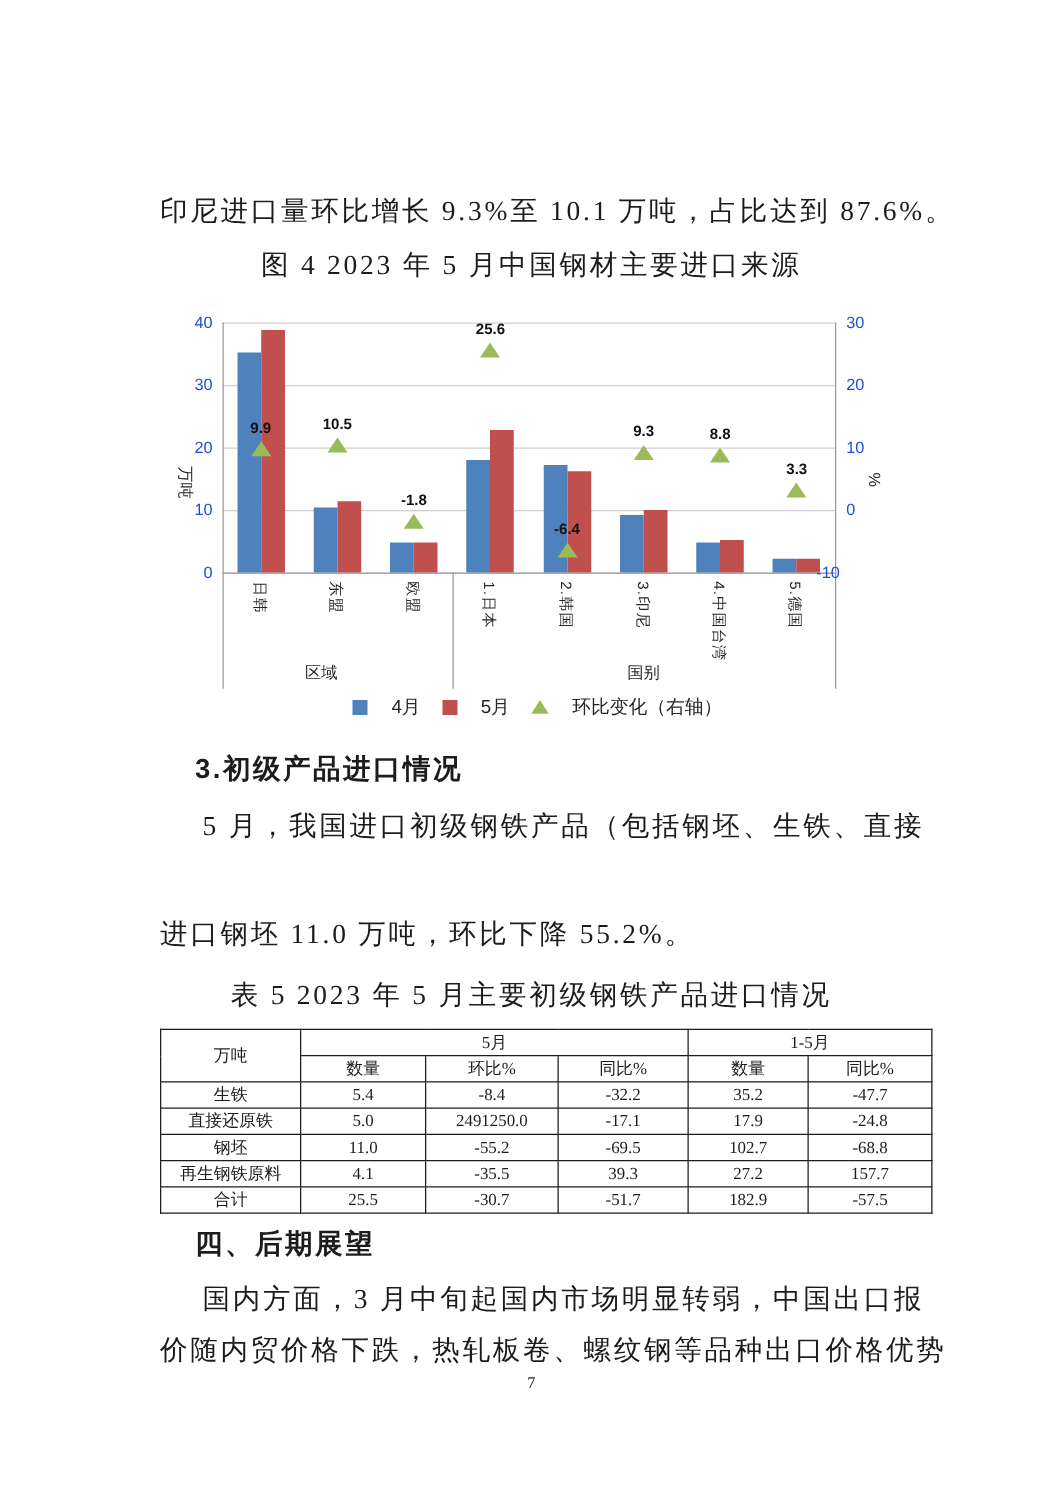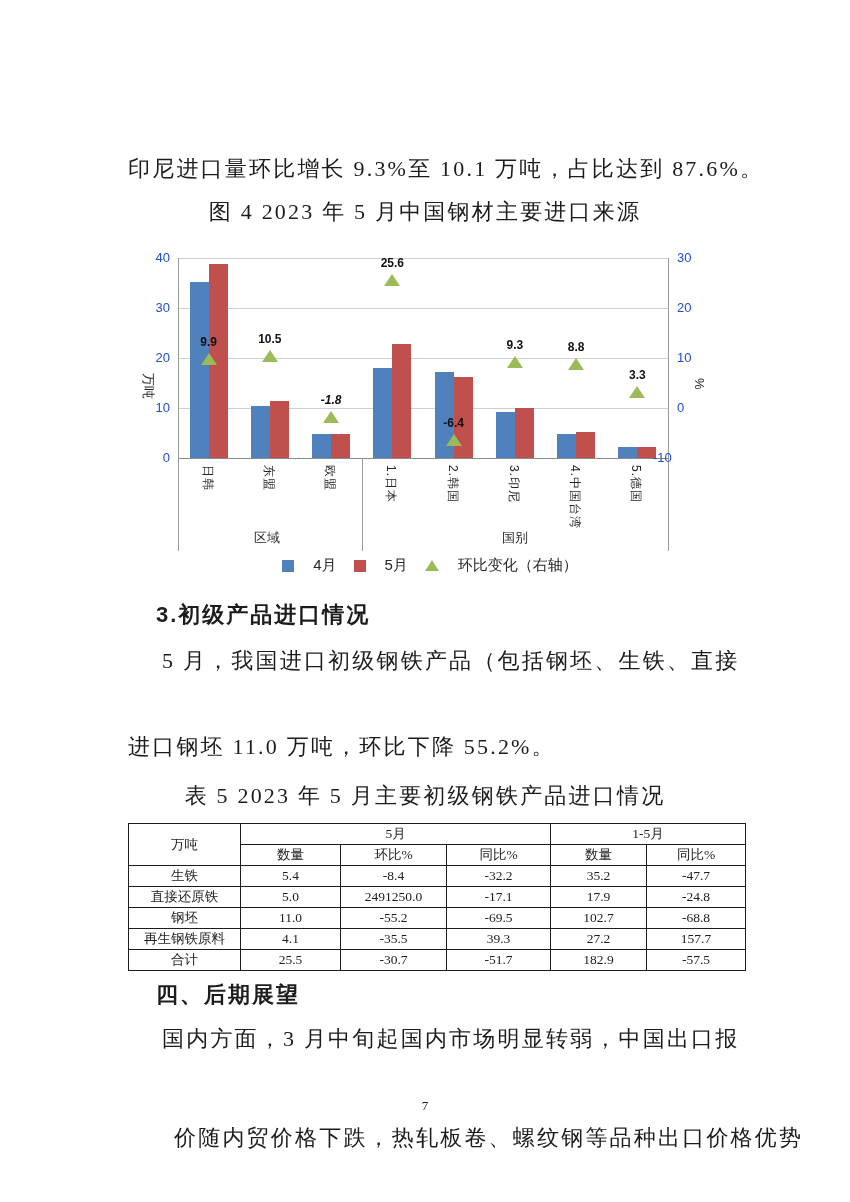--- a/index.html
+++ b/index.html
@@ -89,40 +89,40 @@
       <div class="bar" style="left: 257.375px; top: 104px; width: 19px; height: 114px; background: rgb(192, 80, 77);"></div>
       <div class="bar" style="left: 318.625px; top: 137px; width: 19px; height: 81px; background: rgb(192, 80, 77);"></div>
       <div class="bar" style="left: 379.875px; top: 167.5px; width: 19px; height: 50.5px; background: rgb(192, 80, 77);"></div>
       <div class="bar" style="left: 441.125px; top: 192px; width: 19px; height: 26px; background: rgb(192, 80, 77);"></div>
       <div class="bar" style="left: 502.375px; top: 207px; width: 19px; height: 11px; background: rgb(192, 80, 77);"></div>
       <div class="tri" style="left: 65.625px; top: 112.5px; border-bottom: 12px solid rgb(155, 187, 89);"></div>
       <div class="dlabel cf" style="left: 41.625px; top: 94.5px;">9.9</div>
       <div class="tri" style="left: 126.875px; top: 109.5px; border-bottom: 12px solid rgb(155, 187, 89);"></div>
       <div class="dlabel cf" style="left: 102.875px; top: 91.5px;">10.5</div>
       <div class="tri" style="left: 188.125px; top: 171px; border-bottom: 12px solid rgb(155, 187, 89);"></div>
-      <div class="dlabel cf" style="left: 164.125px; top: 153px; font-style: italic;">-1.8</div>
+      <div class="dlabel cf" style="left: 164.125px; top: 153px;">-1.8</div>
       <div class="tri" style="left: 249.375px; top: 34px; border-bottom: 12px solid rgb(155, 187, 89);"></div>
       <div class="dlabel cf" style="left: 225.375px; top: 16px;">25.6</div>
       <div class="tri" style="left: 310.625px; top: 194px; border-bottom: 12px solid rgb(155, 187, 89);"></div>
       <div class="dlabel cf" style="left: 286.625px; top: 176px;">-6.4</div>
       <div class="tri" style="left: 371.875px; top: 115.5px; border-bottom: 12px solid rgb(155, 187, 89);"></div>
       <div class="dlabel cf" style="left: 347.875px; top: 97.5px;">9.3</div>
       <div class="tri" style="left: 433.125px; top: 118px; border-bottom: 12px solid rgb(155, 187, 89);"></div>
       <div class="dlabel cf" style="left: 409.125px; top: 100px;">8.8</div>
       <div class="tri" style="left: 494.375px; top: 145.5px; border-bottom: 12px solid rgb(155, 187, 89);"></div>
       <div class="dlabel cf" style="left: 470.375px; top: 127.5px;">3.3</div>
       <div class="cat cf" style="left: 80.625px; top: 225px;">日韩</div>
       <div class="cat cf" style="left: 141.875px; top: 225px;">东盟</div>
       <div class="cat cf" style="left: 203.125px; top: 225px;">欧盟</div>
       <div class="cat cf" style="left: 264.375px; top: 225px;">1.日本</div>
       <div class="cat cf" style="left: 325.625px; top: 225px;">2.韩国</div>
       <div class="cat cf" style="left: 386.875px; top: 225px;">3.印尼</div>
       <div class="cat cf" style="left: 448.125px; top: 225px;">4.中国台湾</div>
       <div class="cat cf" style="left: 509.375px; top: 225px;">5.德国</div>
-      <div class="grp cf" style="left: 132px; top: 289px;">区域</div>
+      <div class="grp cf" style="left: 122px; top: 289px;">区域</div>
       <div class="grp cf" style="left: 379.875px; top: 289px;">国别</div>
       <div class="cf" id="legend">
         <span class="litem">
           <span class="lsq" style="background: rgb(79, 129, 189);"></span>
           <span>4月</span>
         </span>
         <span class="litem">
           <span class="lsq" style="background: rgb(192, 80, 77);"></span>
           <span>5月</span>
         </span>
@@ -203,17 +203,17 @@
           <td>-51.7</td>
           <td>182.9</td>
           <td>-57.5</td>
         </tr>
       </tbody>
   </table>
 
   <div class="abs hd" style="left:156px;top:974px;">四、后期展望</div>
 
   <div class="abs bline indent" style="left:128px;top:1018px;">国内方面，3 月中旬起国内市场明显转弱，中国出口报</div>
-  <div class="abs bline" style="left:128px;top:1117px;margin-left:46px;">价随内贸价格下跌，热轧板卷、螺纹钢等品种出口价格优势</div>
+  <div class="abs bline" style="left:128px;top:1059px;">价随内贸价格下跌，热轧板卷、螺纹钢等品种出口价格优势</div>
 
   <div class="abs centered pageno" style="top:1098px;">7</div>
 
 </div>
 
 </body></html>

